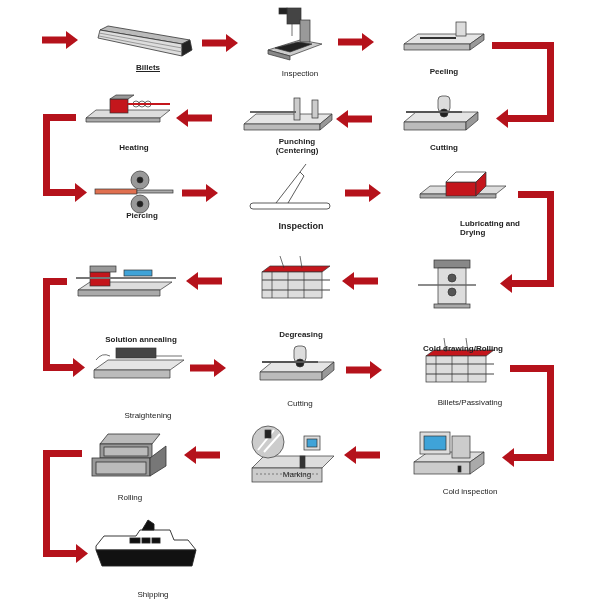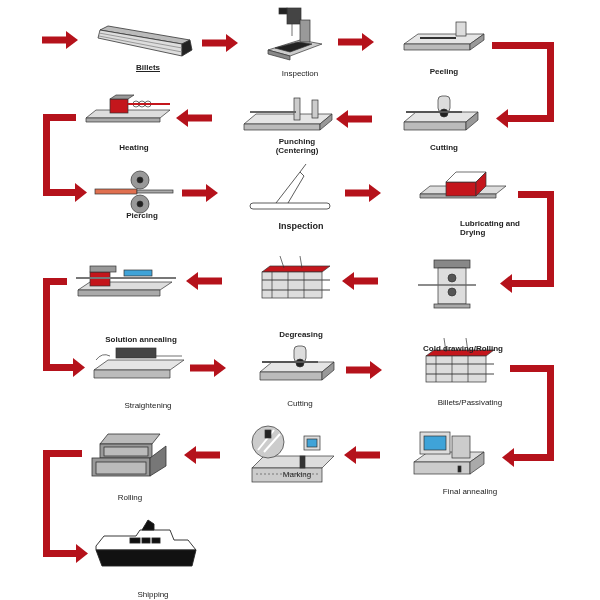--- a/index.html
+++ b/index.html
@@ -298,19 +298,19 @@
 <div class="lbl bold" style="left:104px;top:143px;width:60px;">Heating</div>
 <div class="lbl bold" style="left:112px;top:211px;width:60px;">Piercing</div>
 <div class="lbl bold" style="left:266px;top:222px;width:70px;font-size:9px;">Inspection</div>
 <div class="lbl bold" style="left:460px;top:219px;width:70px;text-align:left;">
   <div>Lubricating and</div>
   <div>Drying</div>
 </div>
 <div class="lbl bold" style="left:418px;top:316px;width:90px;margin-top:28px;">Cold drawing/Rolling</div>
 <div class="lbl bold" style="left:266px;top:330px;width:70px;">Degreasing</div>
 <div class="lbl bold" style="left:96px;top:313px;width:90px;margin-top:22px;">Solution annealing</div>
-<div class="lbl" style="left:108px;top:401px;width:80px;">Straightening</div>
+<div class="lbl" style="left:108px;top:411px;width:80px;">Straightening</div>
 <div class="lbl" style="left:270px;top:399px;width:60px;">Cutting</div>
 <div class="lbl" style="left:420px;top:398px;width:100px;">Billets/Passivating</div>
-<div class="lbl" style="left:420px;top:487px;width:100px;">Final annealing</div>
+<div class="lbl" style="left:420px;top:487px;width:100px;">Cold inspection</div>
 <div class="lbl" style="left:262px;top:470px;width:70px;">Marking</div>
 <div class="lbl" style="left:100px;top:493px;width:60px;">Rolling</div>
 <div class="lbl" style="left:118px;top:590px;width:70px;text-align:center;">Shipping</div>
 
 </body></html>

